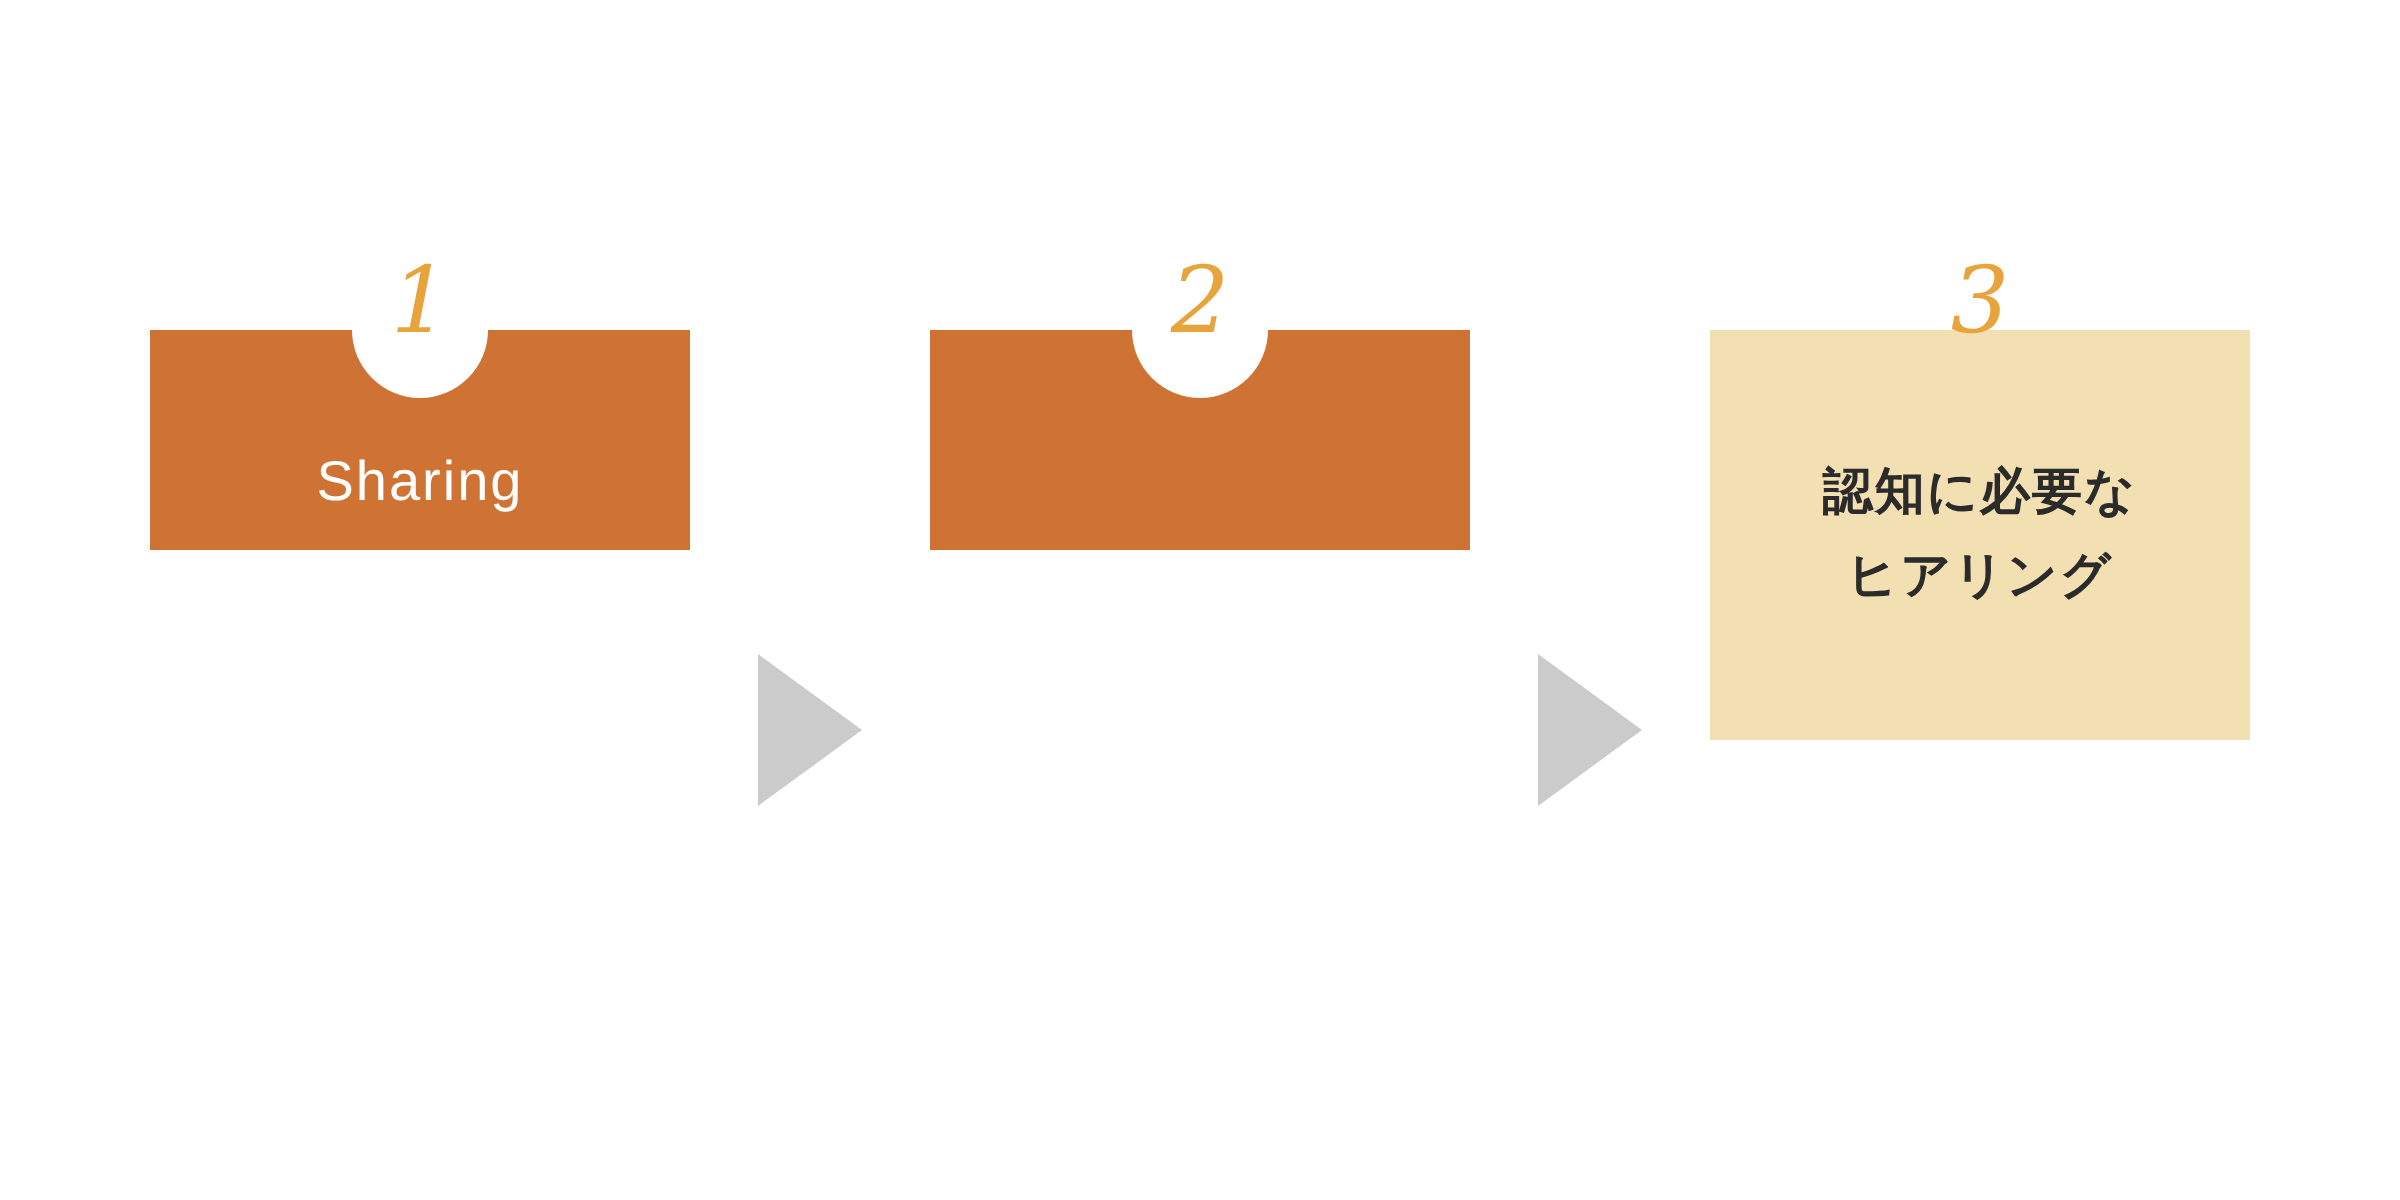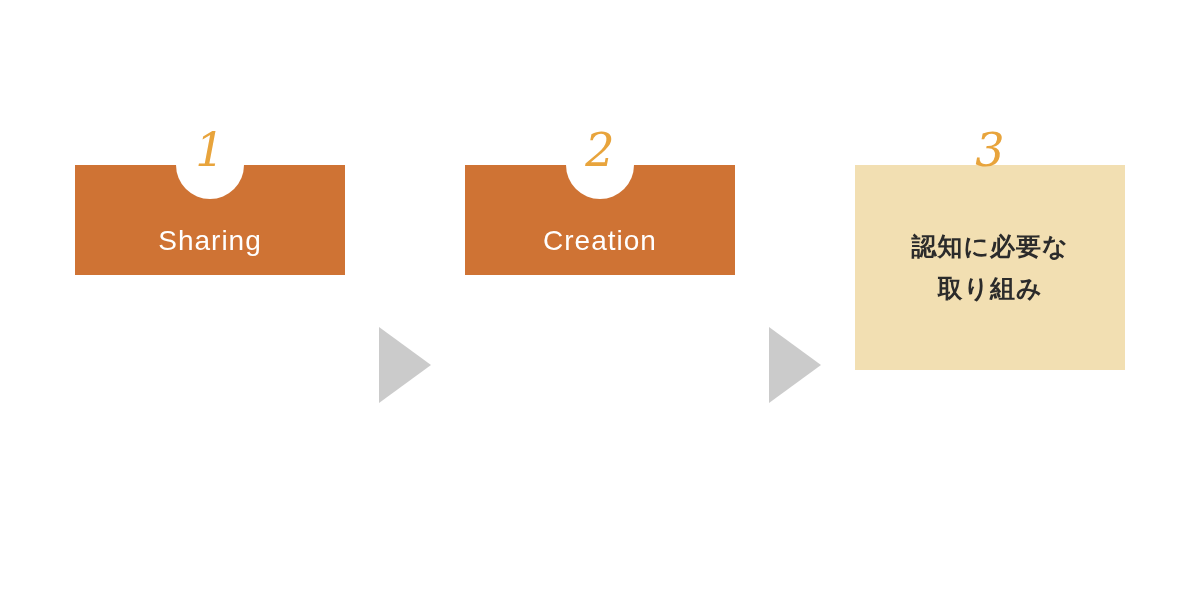--- a/index.html
+++ b/index.html
@@ -107,27 +107,26 @@
   </div>
 
   <div class="arrow-cell">
     <div class="arrow"></div>
   </div>
 
   <div class="step-card">
     <div class="step-number">2</div>
     <div class="card-header">
       <div class="notch"></div>
-      <div class="card-title">Creation</div>
     </div>
   </div>
 
   <div class="arrow-cell">
     <div class="arrow"></div>
   </div>
 
   <div class="step-card">
     <div class="step-number">3</div>
     <div class="card-body">認知に必要な
-取り組み</div>
+ヒアリング</div>
   </div>
 
 </div>
 
 </body></html>

